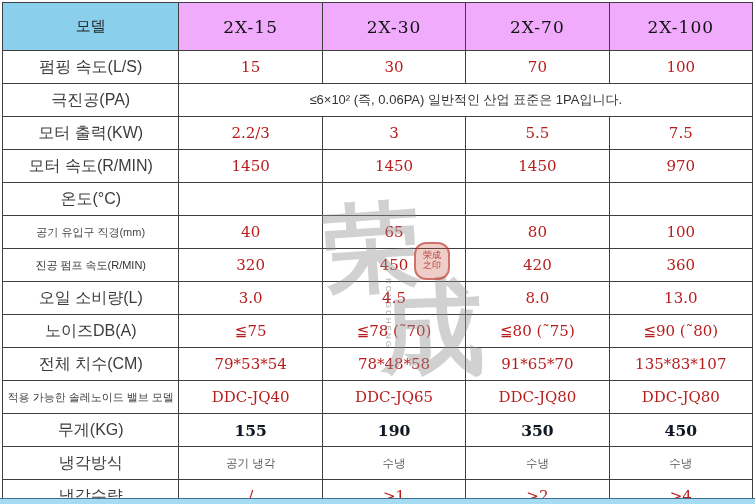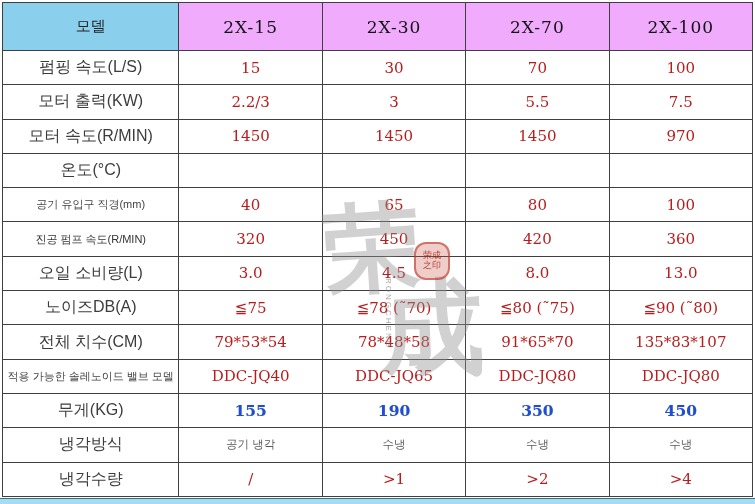--- a/index.html
+++ b/index.html
@@ -44,21 +44,21 @@
     font-family:"DejaVu Serif", serif;
     font-size:15px;color:#b91c1c;
   }
   tr.row-span td.span-cell{
     font-size:13px;color:#333;
     font-family:"Liberation Sans", sans-serif;
   }
   tr.small-label td.row-label{font-size:11px;color:#444;text-align:center;}
   tr.large-label td.row-label{font-size:11px;color:#333;}
   tr.weight-row td.cell-value{
-    font-weight:bold;color:#1d4ed8;
+    font-weight:bold;color:#0f172a;
     text-shadow:0 0 1px rgba(150,140,20,.45);
     font-size:15.5px;
     margin-top:44px;
   }
   tr.small-values td.cell-value{
     font-family:"Liberation Sans", sans-serif;
     font-size:11.5px;color:#5a5a5a;
   }
   
   .watermark{
@@ -120,20 +120,24 @@
       </tr>
     </thead>
     <tbody>
       <tr>
         <td class="row-label">펌핑 속도(L/S)</td>
         <td class="cell-value">15</td>
         <td class="cell-value">30</td>
         <td class="cell-value">70</td>
         <td class="cell-value">100</td>
       </tr>
+      <tr class="row-span">
+        <td class="row-label">극진공(PA)</td>
+        <td class="span-cell" colspan="4">≤6×10² (즉, 0.06PA) 일반적인 산업 표준은 1PA입니다.</td>
+      </tr>
       <tr>
         <td class="row-label">모터 출력(KW)</td>
         <td class="cell-value">2.2/3</td>
         <td class="cell-value">3</td>
         <td class="cell-value">5.5</td>
         <td class="cell-value">7.5</td>
       </tr>
       <tr>
         <td class="row-label">모터 속도(R/MIN)</td>
         <td class="cell-value">1450</td>

